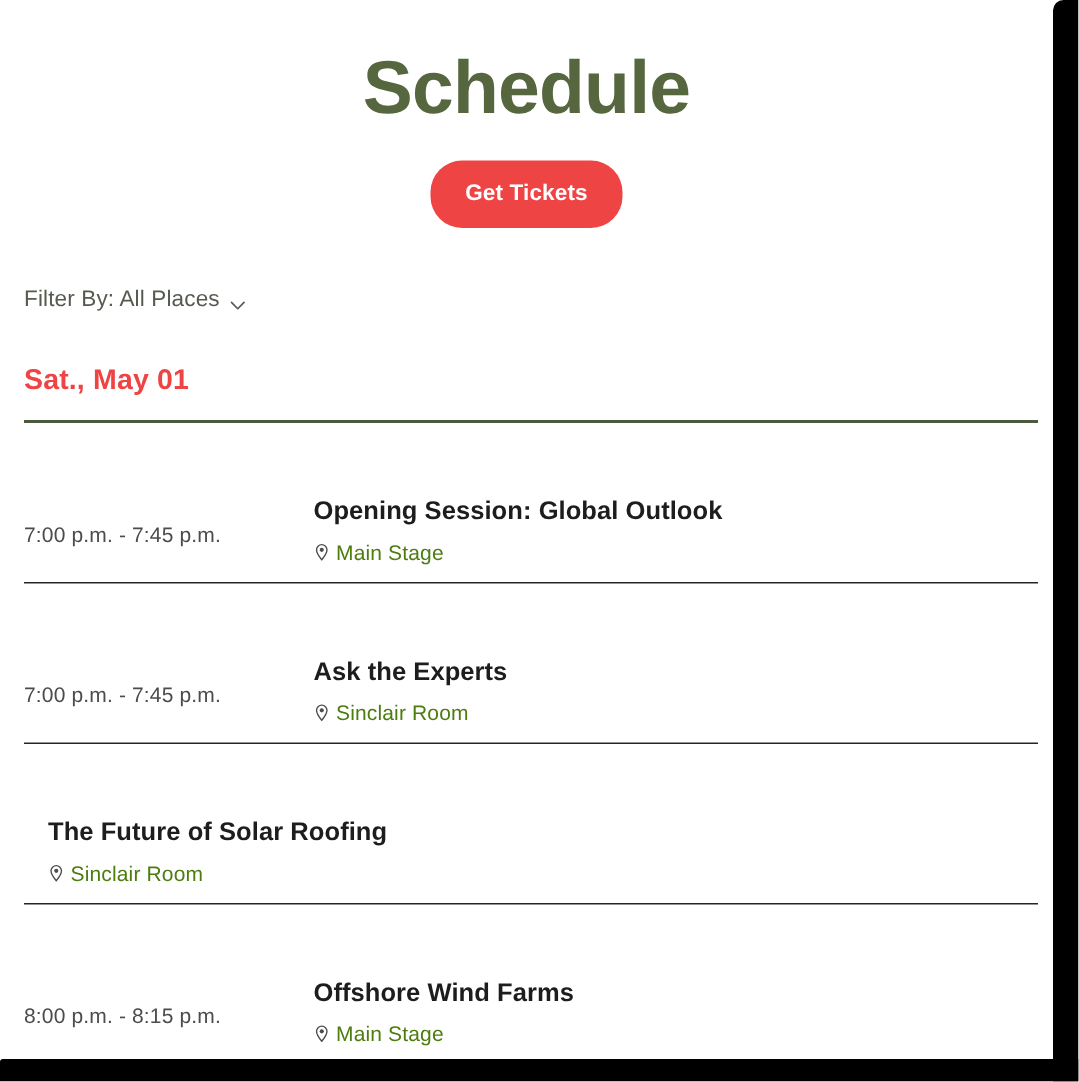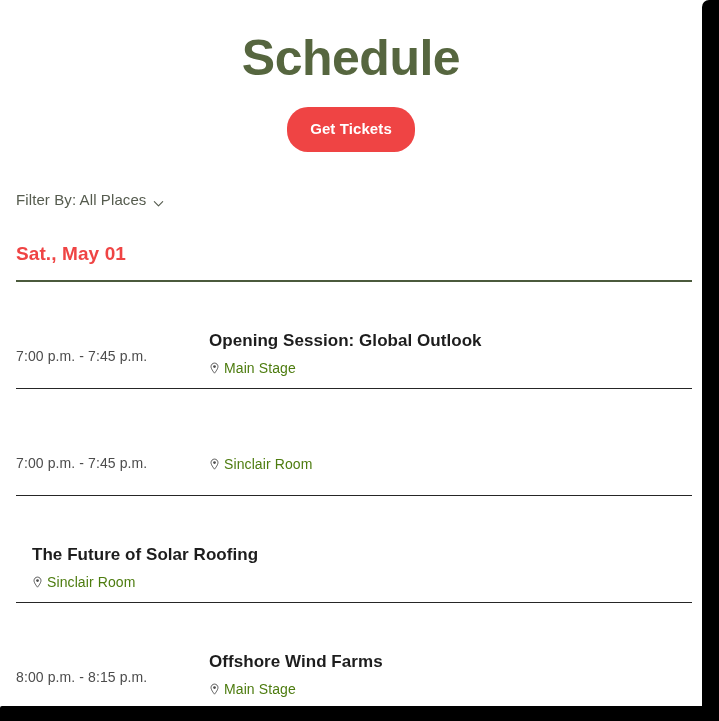--- a/index.html
+++ b/index.html
@@ -231,20 +231,21 @@
             </span>
             <span>Main Stage</span>
           </div>
         </div>
       </li>
       <li class="row-sep"></li>
 
       <li class="schedule-row">
         <div class="row-time">7:00 p.m. - 7:45 p.m.</div>
         <div class="row-body">
+          <div class="row-title">Ask the Experts</div>
           <div class="row-place">
             <span class="pin-icon">
               <svg viewBox="0 0 12 14" width="11" height="13" aria-hidden="true">
                 <path d="M6 1.1c-2.1 0-3.8 1.7-3.8 3.8 0 2.8 3.8 7.2 3.8 7.2s3.8-4.4 3.8-7.2c0-2.1-1.7-3.8-3.8-3.8z" fill="none" stroke="#4c4c4c" stroke-width="1"></path>
                 <circle cx="6" cy="4.9" r="1.5" fill="#4c4c4c"></circle>
               </svg>
             </span>
             <span>Sinclair Room</span>
           </div>
         </div>

